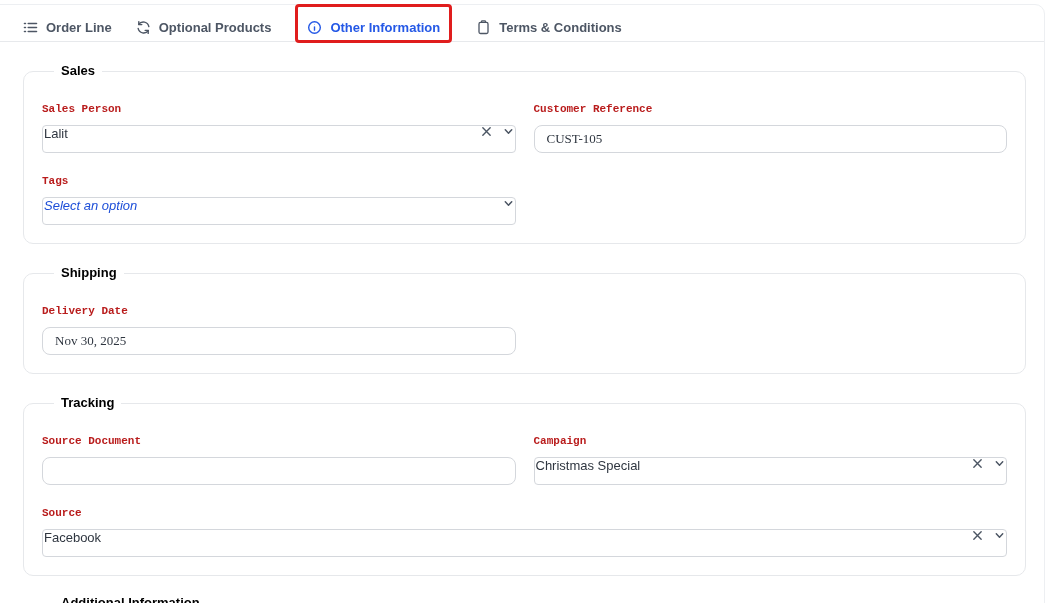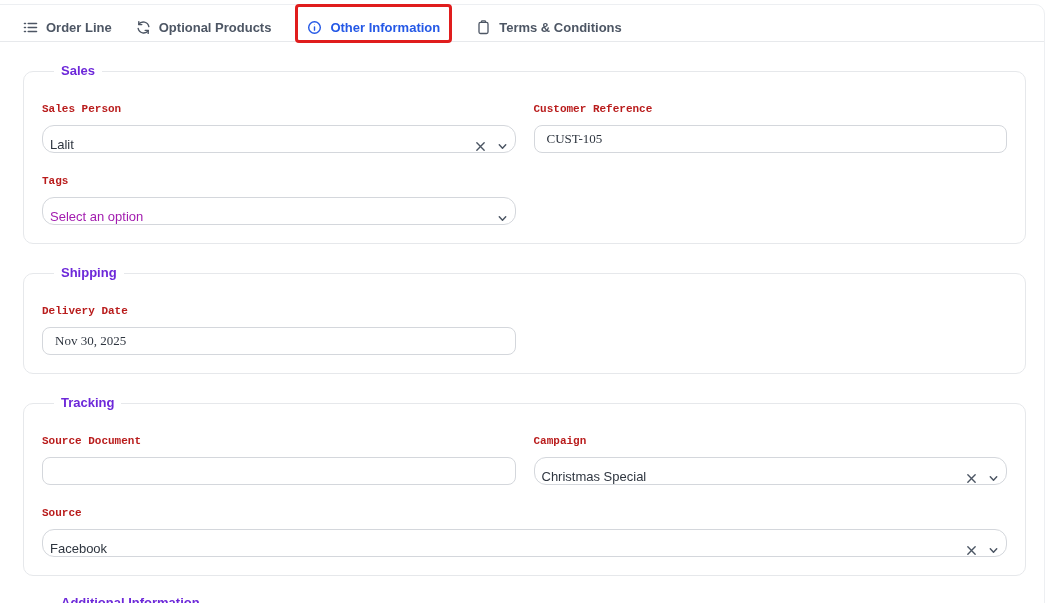--- a/index.html
+++ b/index.html
@@ -42,21 +42,21 @@
   fieldset.section {
     border: 1px solid #e6e8eb;
     border-radius: 10px;
     margin: 21px 18px 0 34px;
     padding: 23px 18px 18px 18px;
   }
   fieldset.section.last { margin-top: 19px; }
   legend.section-title {
     margin-left: 12px;
     padding: 0 7px;
-    font-size: 13px; font-weight: 700; color: #6d28d9;
+    font-size: 13px; font-weight: 700; color: #000000;
     line-height: 16px;
   }
   .frow { display: flex; gap: 18px; }
   .frow + .frow { margin-top: 21px; }
   .fcol { flex: 1 1 0; min-width: 0; }
   .field-label {
     display: block;
     font-size: 11px; font-weight: 700; color: #b91c1c;
     line-height: 15px;
     margin-bottom: 8px;
@@ -67,29 +67,29 @@
     border: 1px solid #d4d7dc; border-radius: 8px;
     background: #fff;
     padding: 0 12px;
     font-family: Liberation Serif, serif;
     font-size: 13px; color: #2f3640;
     outline: none;
   }
   .text-input::placeholder { color: #a9afb8; }
   .select-control {
     width: 100%; height: 28px;
-    border: 1px solid #d4d7dc; border-radius: 12px;
+    border: 1px solid #d4d7dc; border-radius: 4px;
     background: #fff;
-    padding: 0 7px;
-    display: flex; align-items: flex-end; justify-content: space-between;
+    padding: 0 1px;
+    display: flex; align-items: flex-start; justify-content: space-between;
     font-size: 13px; color: #2f3640;
     cursor: pointer;
   }
   .select-control .value { overflow: hidden; text-overflow: ellipsis; white-space: nowrap; }
-  .select-control .value.placeholder { color: #a21caf; }
+  .select-control .value.placeholder { color: #1d4ed8; font-style: italic; }
   .select-icons { display: flex; align-items: center; gap: 11px; color: #4b5563; flex: 0 0 auto; margin-left: 8px; }
   .select-icons svg { display: block; }
 </style>
 </head>
 <body>
 
 <div class="card">
 
   <div class="tabbar">
 

